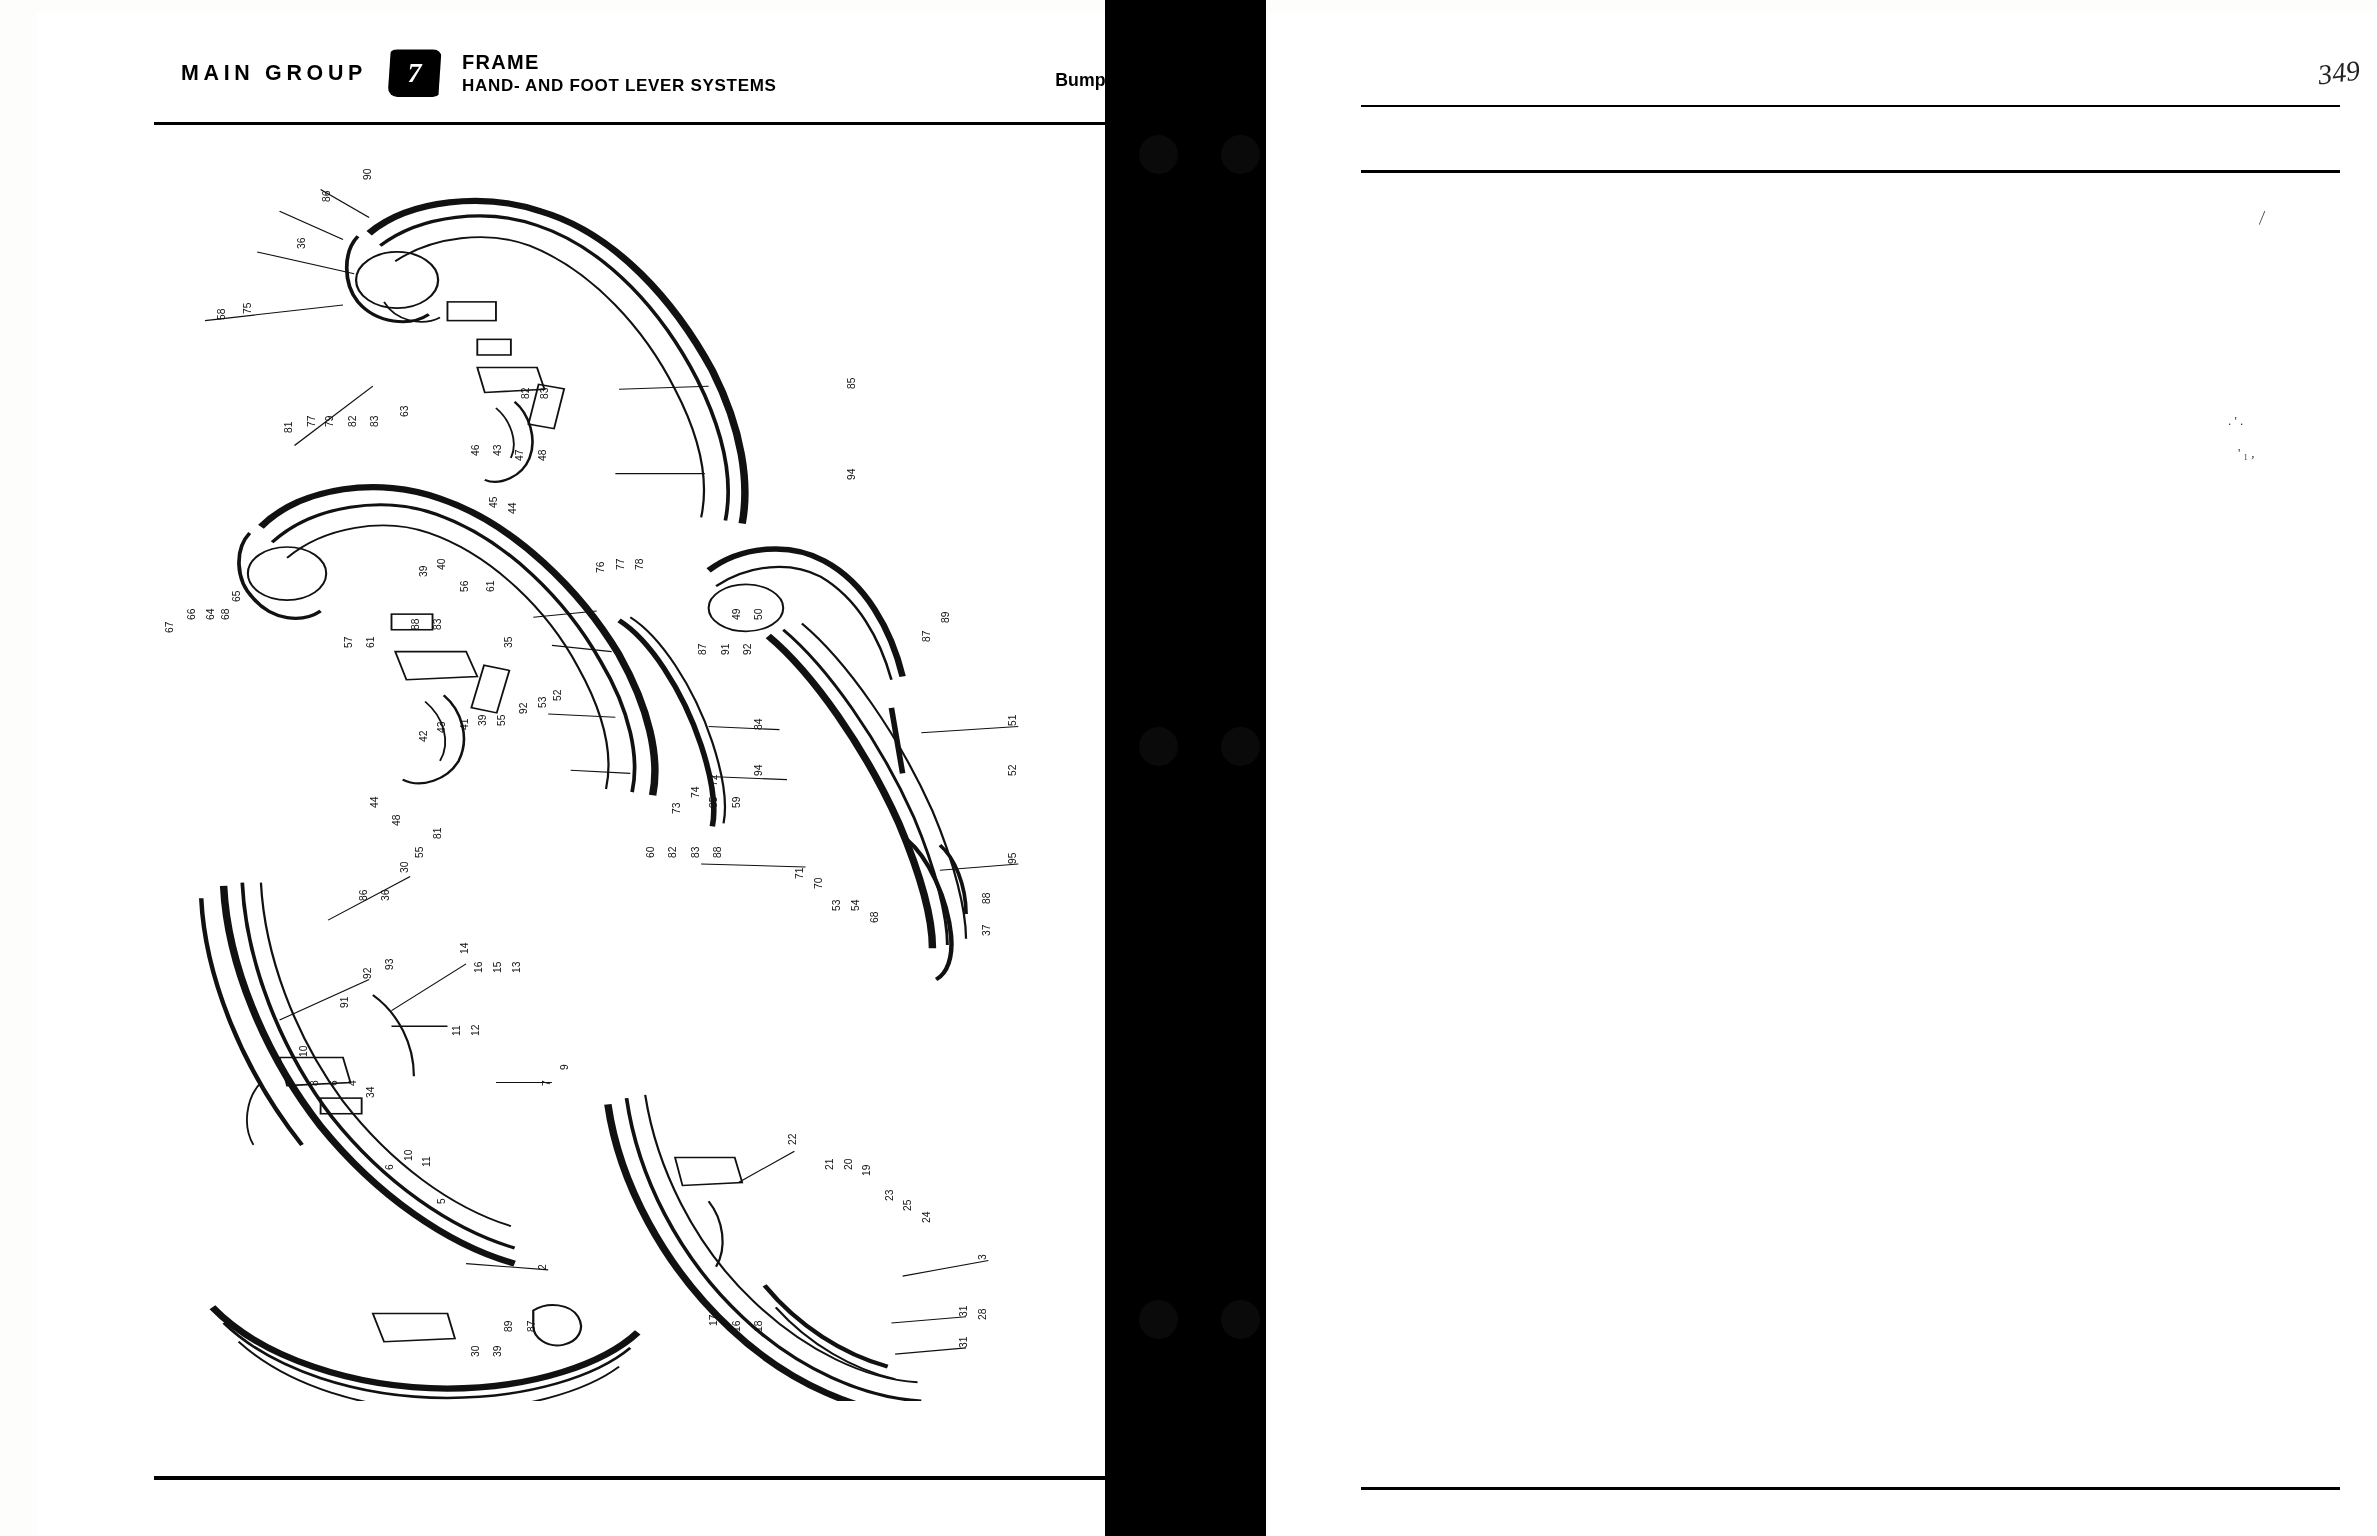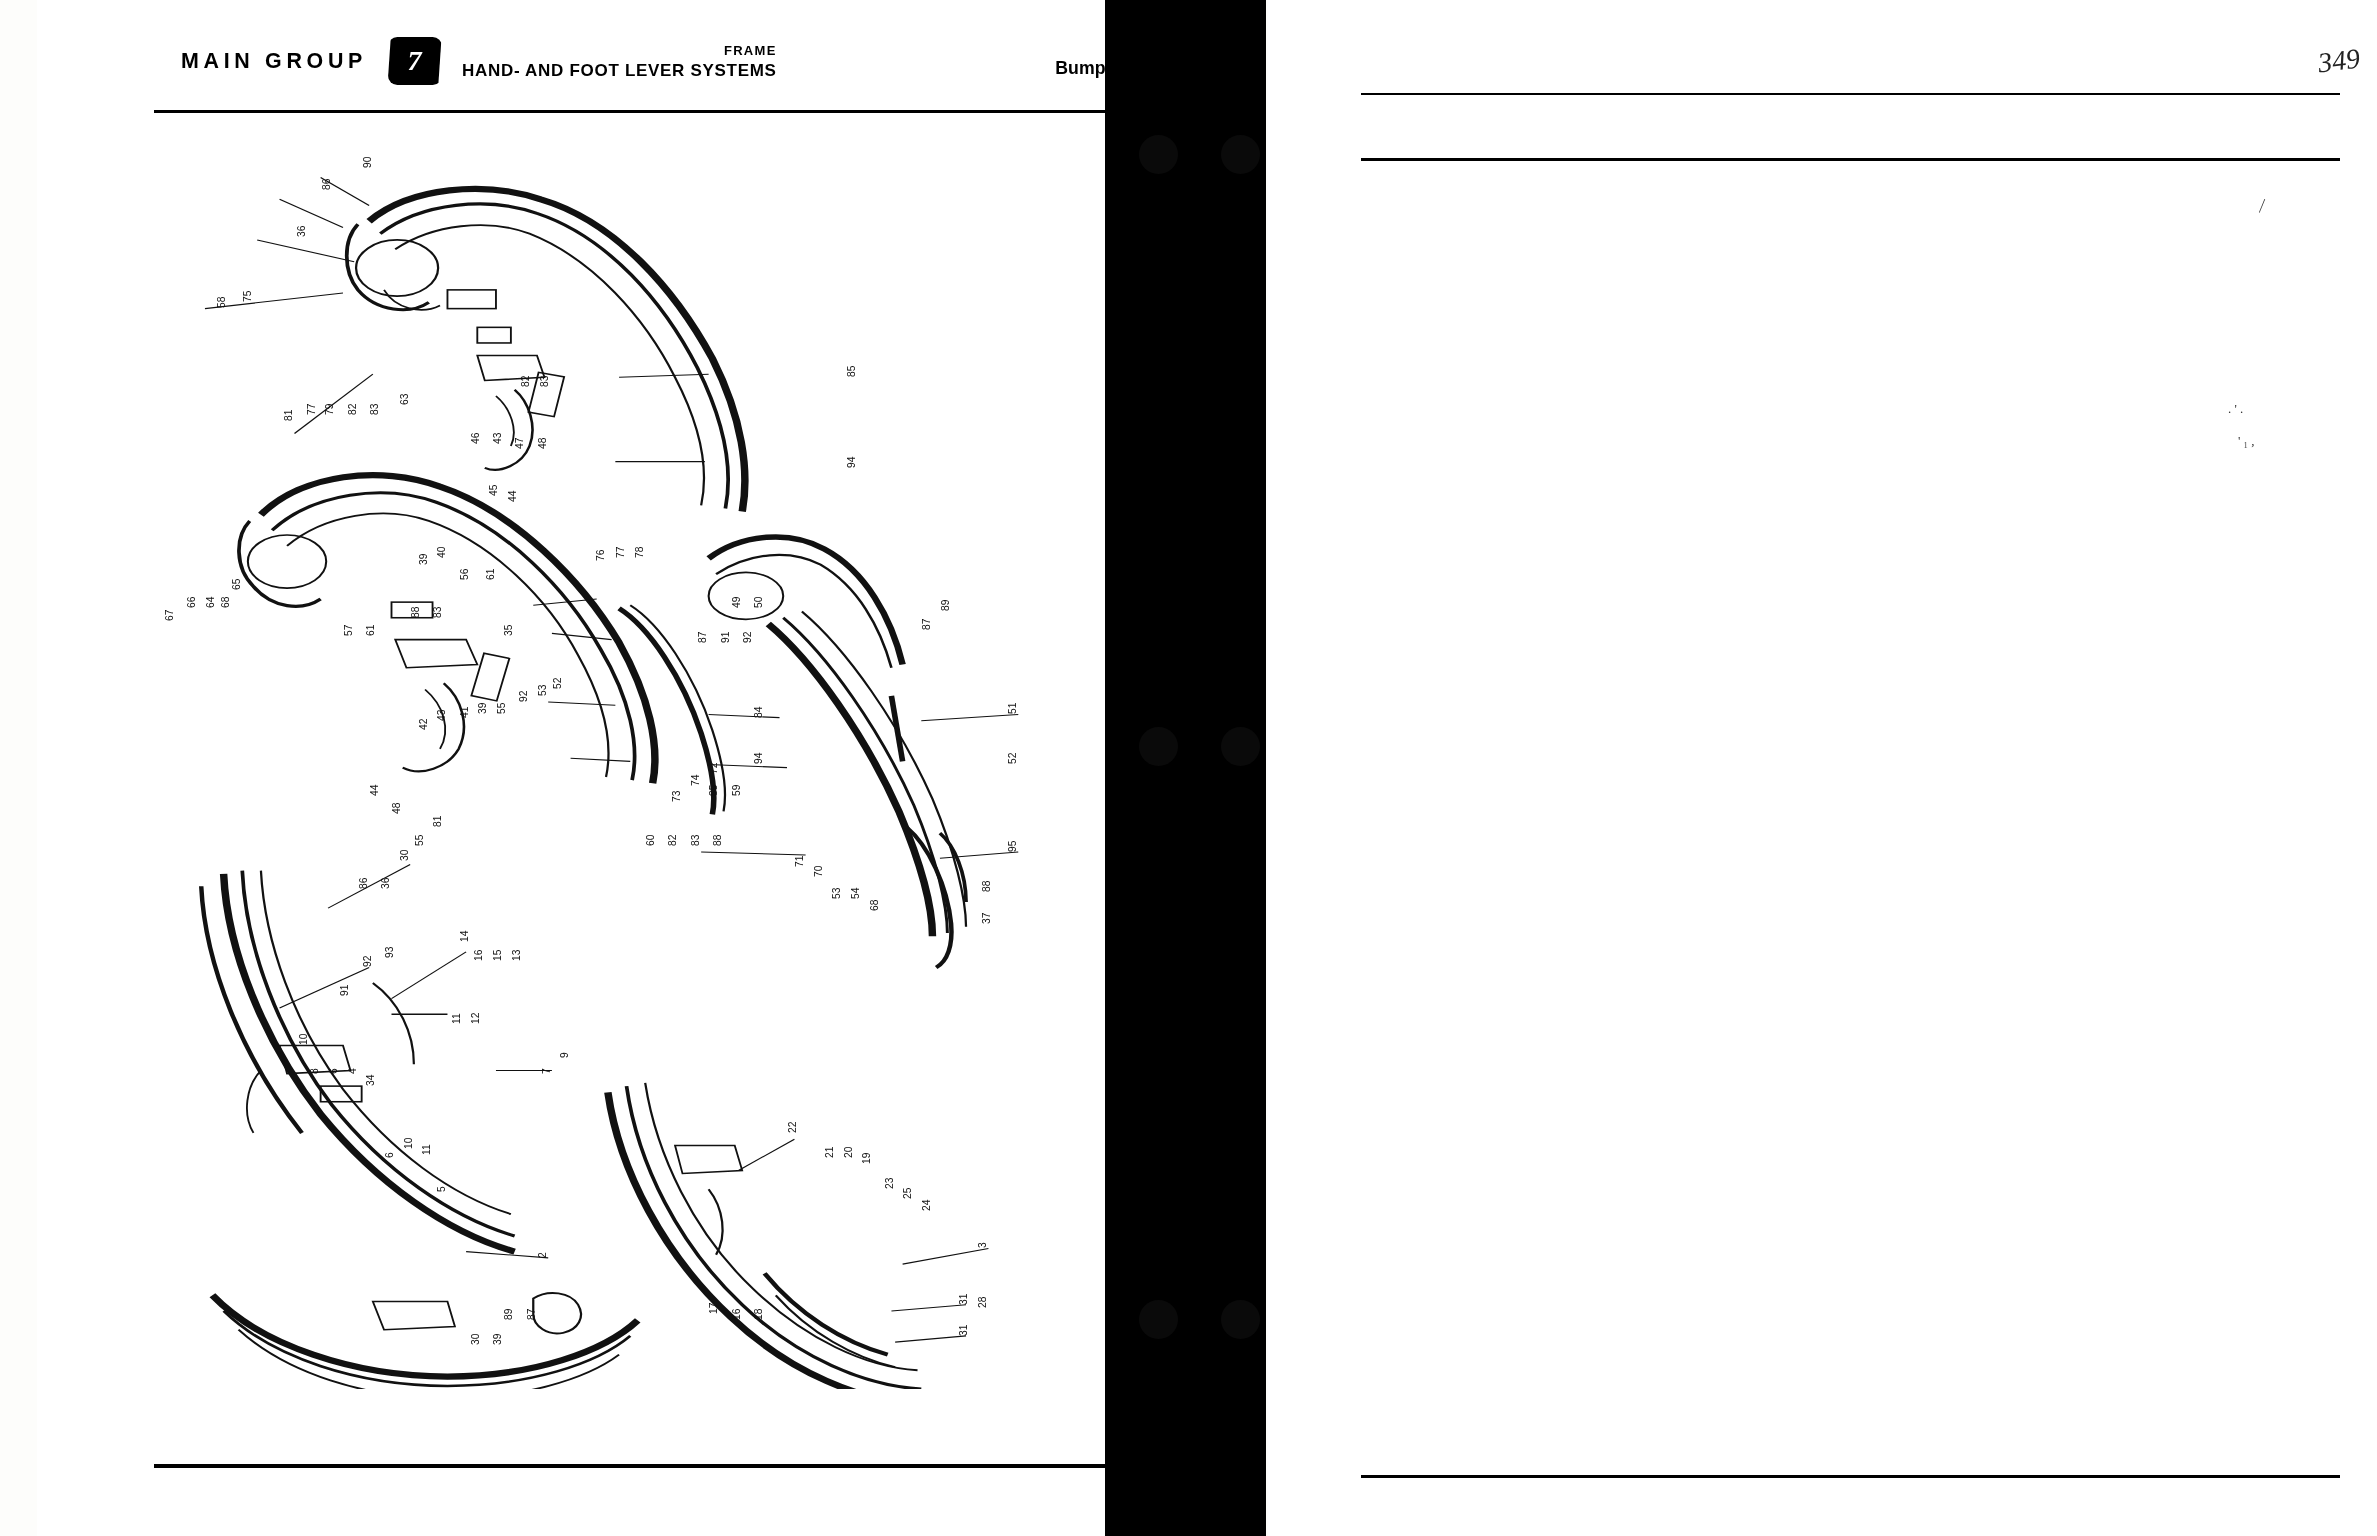--- a/index.html
+++ b/index.html
@@ -16,24 +16,23 @@
     overflow: hidden;
   }
   .scan {
     position: absolute;
     inset: 0;
     background: #fdfdfb;
   }
   
   .page {
     position: absolute;
-    top: 0;
+    top: 12px;
     bottom: 0;
     background: #ffffff;
-    text-align: right;
   }
   .page-left  { left: 37px;  width: 1156px; }
   .page-right { left: 1268px; width: 1109px; }
   .gutter-strip-a { position:absolute; top:0; bottom:0; left:1105px; width:110px; background:#000; }
   .gutter-strip-b { position:absolute; top:0; bottom:0; left:1210px; width:56px; background:#000; }
 
   .punch {
     position: absolute;
     width: 39px; height: 39px;
     border-radius: 50%;
@@ -70,21 +69,21 @@
     position: relative;
     color: #fff;
     font-size: 28px;
     font-weight: bold;
     font-style: italic;
     font-family: "Liberation Serif", serif;
   }
   .hdr .titles {
     line-height: 1.32;
   }
-  .hdr .t1 { font-size: 13px; font-weight: bold; letter-spacing: 1.3px; }
+  .hdr .t1 { font-size: 20px; font-weight: bold; letter-spacing: 1.3px; }
   .hdr .t2 { font-size: 17px; font-weight: bold; letter-spacing: 0.7px; }
   .hdr .right-label {
     font-size: 17.7px;
     font-weight: bold;
   }
 
   .rule {
     position: absolute;
     background: #000;
   }

